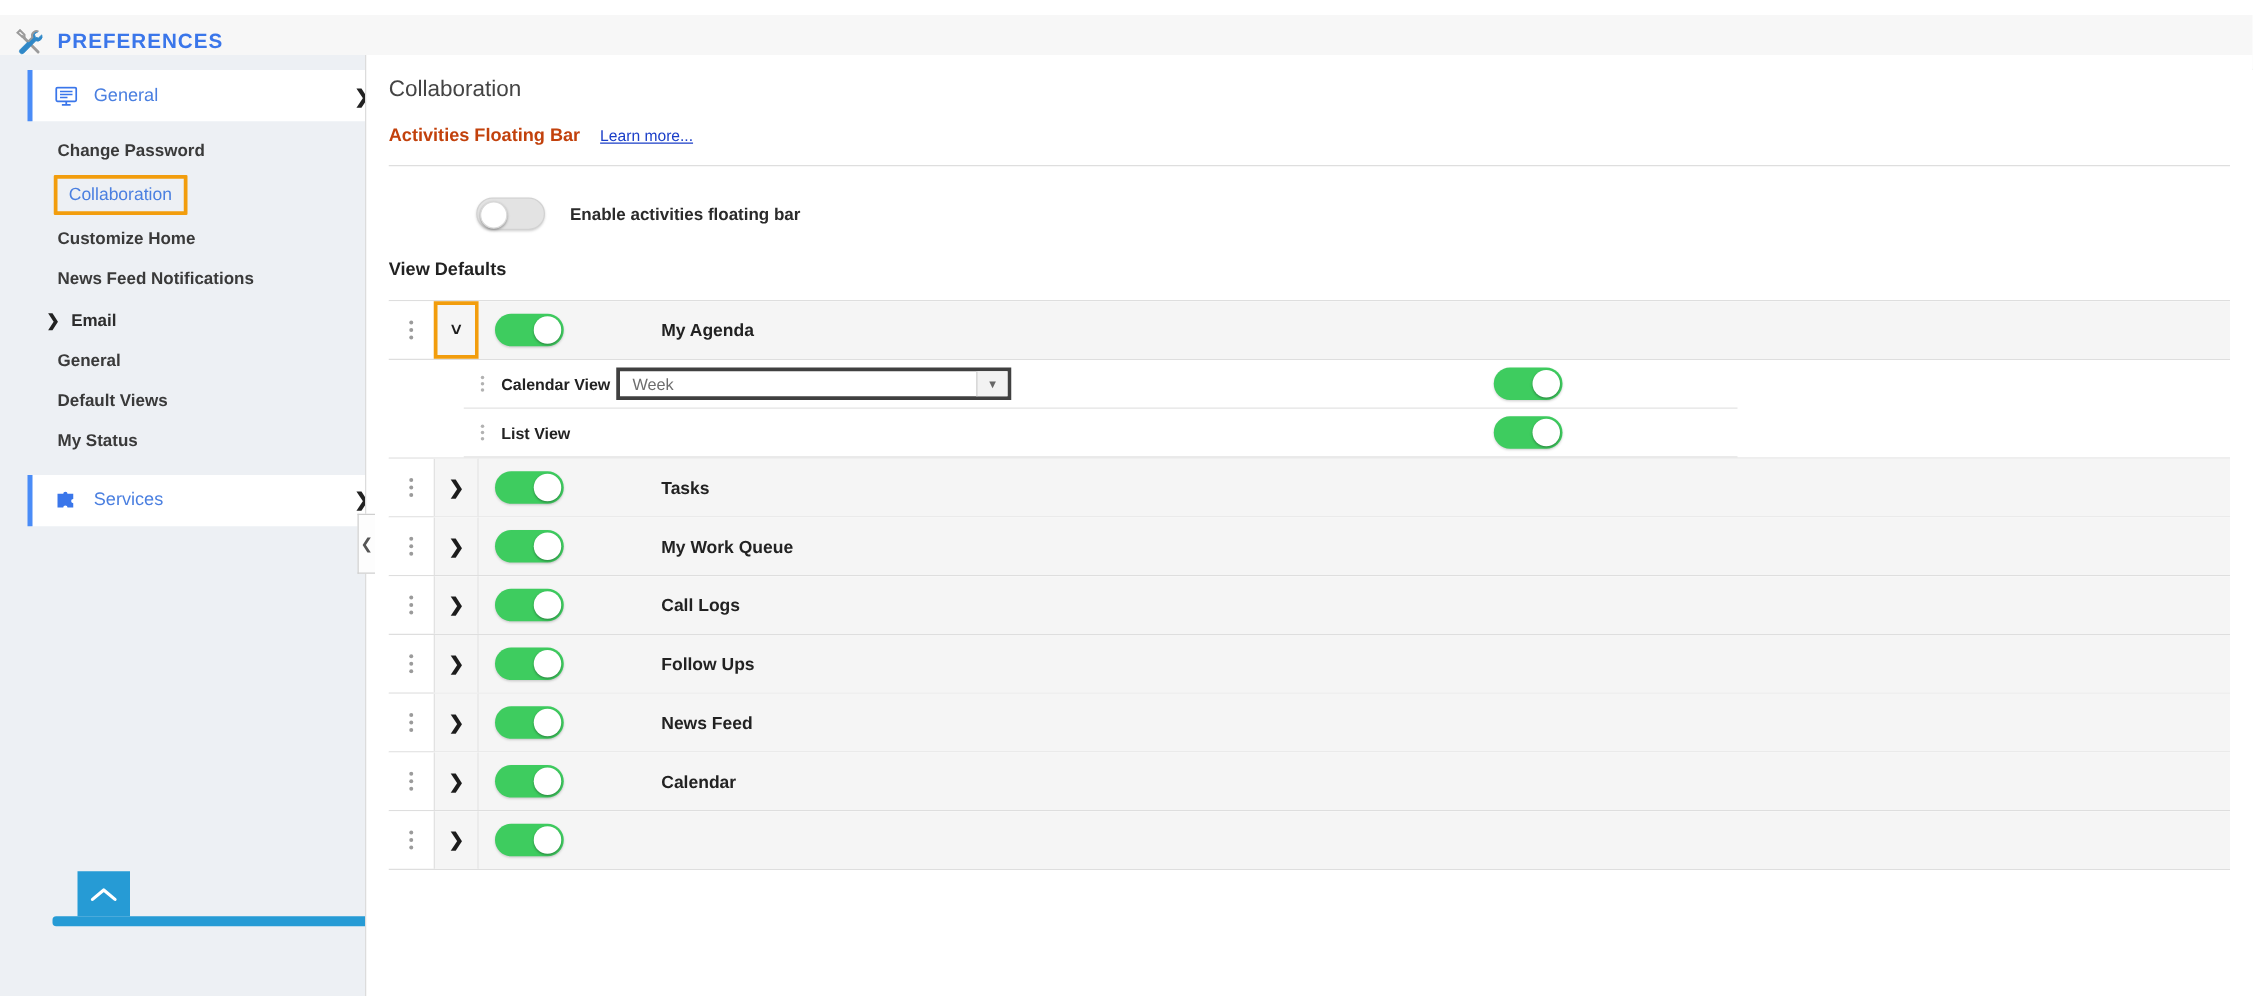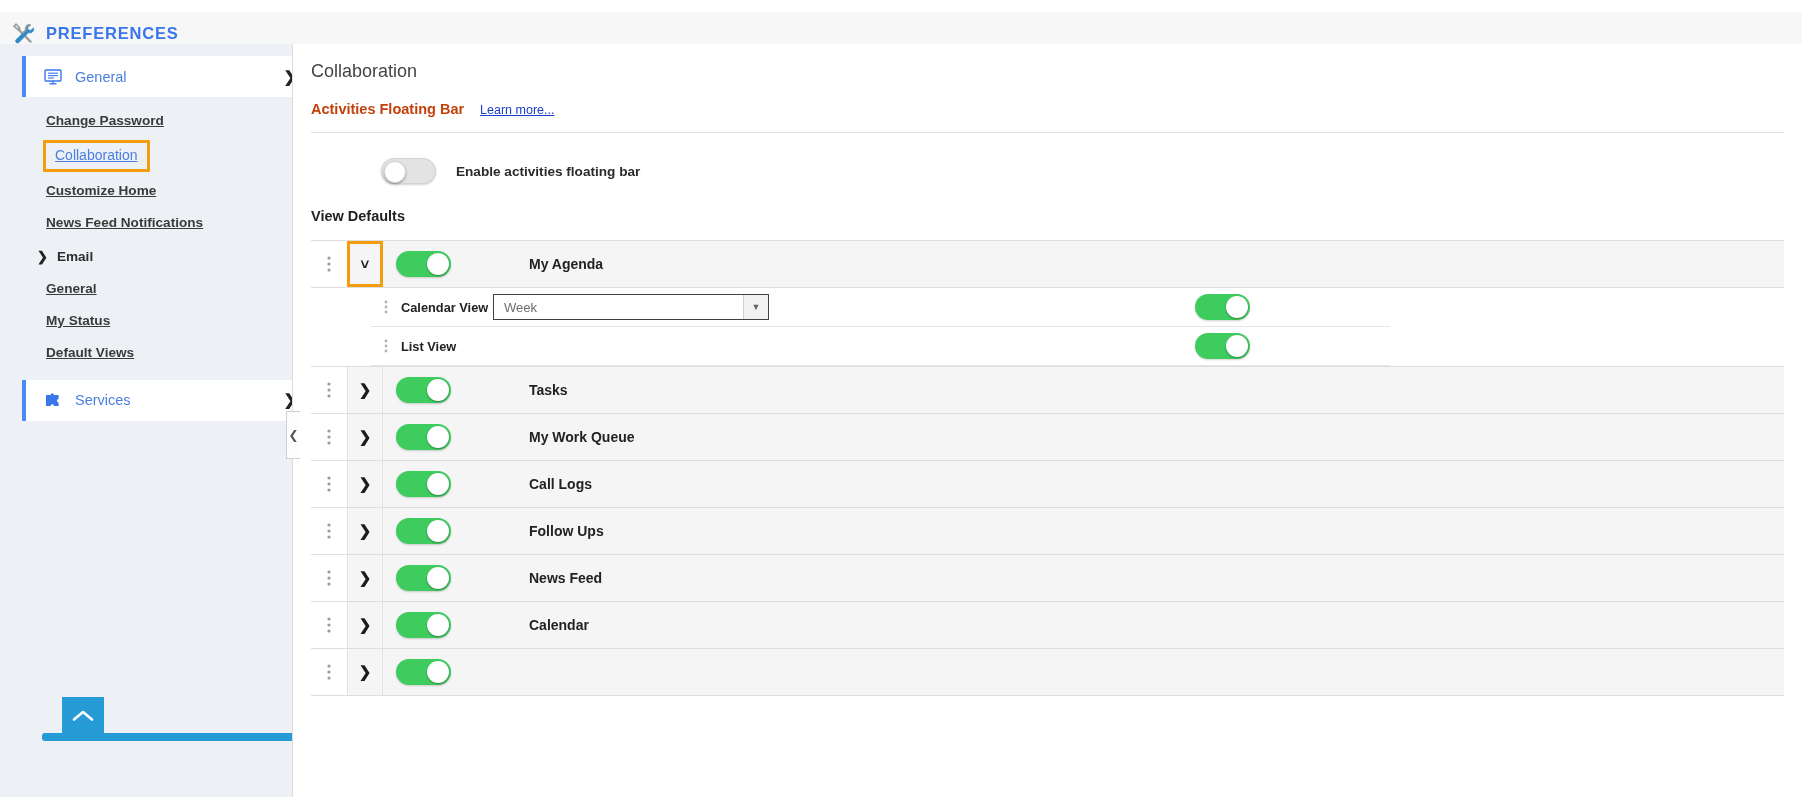--- a/index.html
+++ b/index.html
@@ -66,21 +66,20 @@
   }
 
   .nav-sub {
     display: block;
     margin-left: 46px;
     padding: 8px 0;
     font-size: 13.6px; font-weight: bold;
     color: #3a3a3a;
     cursor: pointer;
     line-height: 1.2;
-    text-decoration: underline;
   }
   .nav-sub.highlight {
     display: inline-block;
     color: #4a7fe0;
     border: 3px solid #f29d0d;
     padding: 4px 9px 5px 9px;
     margin-left: 43px;
     margin-top: 3px; margin-bottom: 3px;
     border-radius: 1px;
     font-weight: normal;
@@ -252,22 +251,22 @@
     width: 30px;
     display: flex; align-items: center; justify-content: center;
     cursor: grab;
   }
   .vd-child .clabel {
     width: 92px;
     font-size: 12.8px; font-weight: bold; color: #222;
   }
   .sel {
     position: relative;
-    width: 276px; height: 26px;
-    border: 1px solid #404040;
+    width: 316px; height: 26px;
+    border: 3px solid #404040;
     background: #fff;
     display: flex; align-items: center;
     cursor: pointer;
   }
   .sel .val {
     padding-left: 10px;
     font-size: 13px; color: #6d6d6d;
   }
   .sel .arrow {
     position: absolute; right: 0; top: 0; bottom: 0;
@@ -327,22 +326,22 @@
   <div class="nav-sub highlight">Collaboration</div>
   <div class="nav-sub">Customize Home</div>
   <div class="nav-sub">News Feed Notifications</div>
 
   <div class="nav-sub-expandable">
     <span class="chev">❯</span>
     <span>Email</span>
   </div>
 
   <div class="nav-sub">General</div>
+  <div class="nav-sub">Default Views</div>
   <div class="nav-sub">My Status</div>
-  <div class="nav-sub">Default Views</div>
 
   <div style="height:10px"></div>
 
   
   <div class="nav-group-head">
     <span class="nav-group-icon">
       <svg width="19" height="17" viewBox="0 0 19 17">
         <path d="M2 3 h4.6 a1.7 1.7 0 1 1 3.4 0 H14.6 v4.1 a1.7 1.7 0 1 0 0 3.4 V14 H10 a1.7 1.7 0 1 0-3.4 0 H2 Z" fill="#3a76ea"></path>
       </svg>
     </span>

